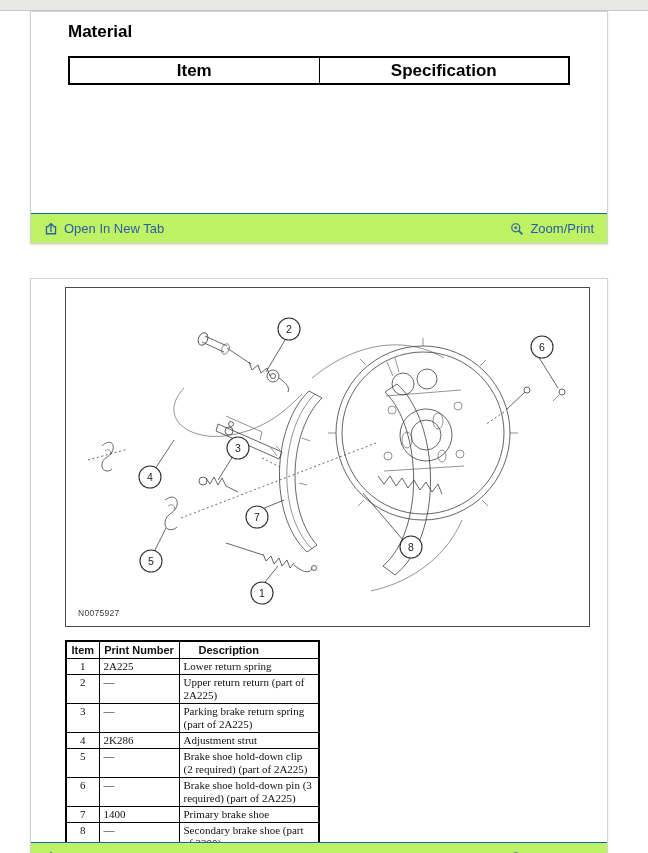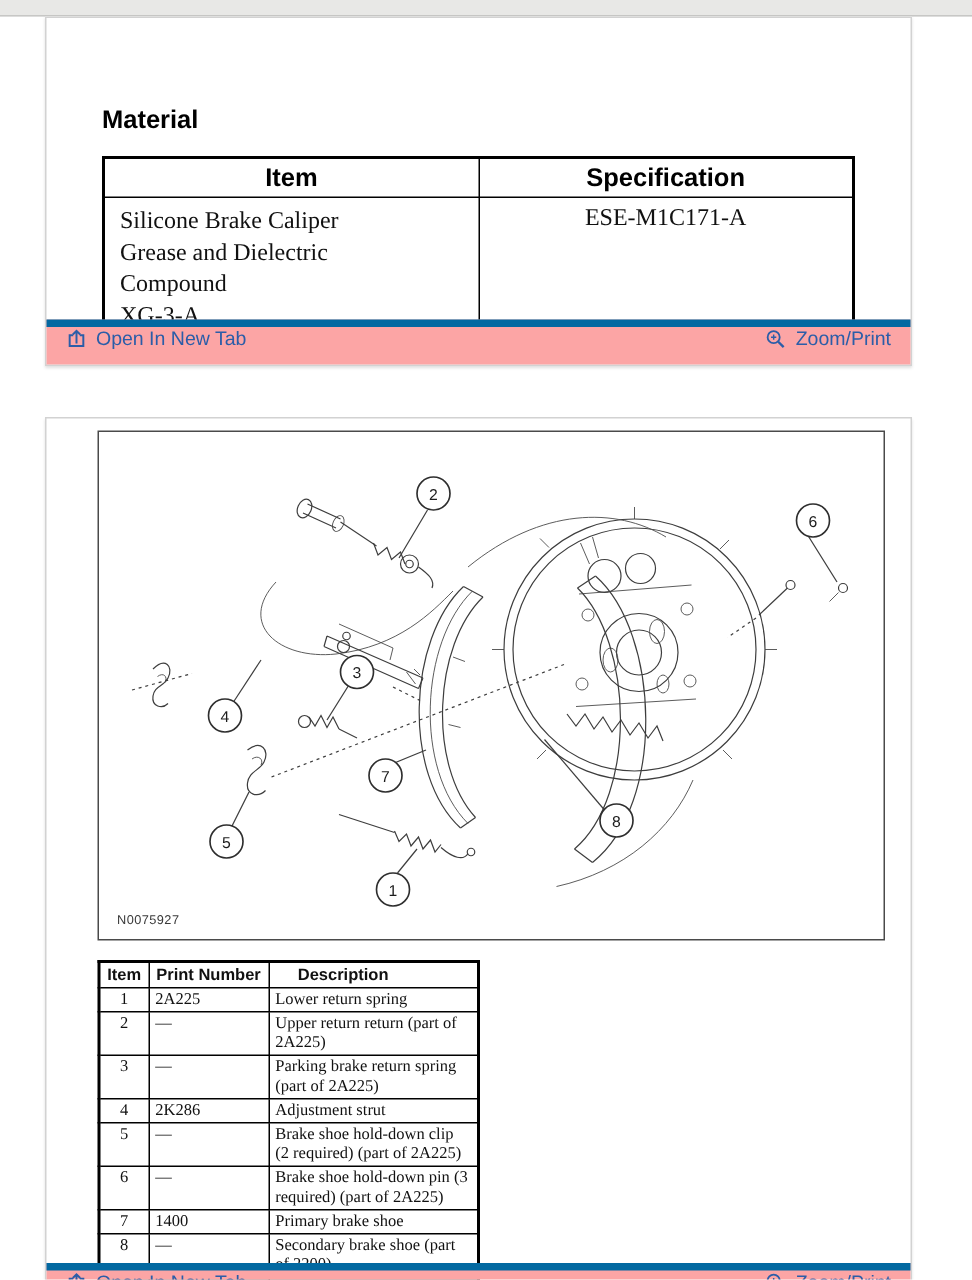--- a/index.html
+++ b/index.html
@@ -12,31 +12,31 @@
     background:#e8e8e6;border-bottom:1px solid #c7c7c5;
   }
   .card{
     position:absolute;left:30px;width:576px;background:#fff;
     border:1px solid #d2d2d2;box-shadow:0 1px 2px rgba(0,0,0,.13);
   }
   .card.material{top:11px;height:231px;}
   .card.figure{top:278px;height:593px;}
   .card-footer{
     position:absolute;left:0;right:0;bottom:0;height:30px;
-    background:#fca5a5;border-top:5px solid #0369a1;
-    display:flex;justify-content:space-between;align-items:flex-start;
+    background:#bef264;border-top:1px solid #0369a1;
+    display:flex;justify-content:space-between;align-items:center;
     padding:0 13px;box-sizing:border-box;
   }
   .footer-link{
     color:#2b5da8;font-size:13px;text-decoration:none;
     display:flex;align-items:center;gap:6px;cursor:pointer;
   }
   .footer-link svg{display:block;}
   
-  .material-body{padding:10px 37px 16px;margin-top:48px;}
+  .material-body{padding:10px 37px 16px;}
   .material-title{font-size:17px;font-weight:bold;color:#000;margin:0 0 14px;}
   table.mat{border-collapse:collapse;border:2px solid #000;width:502px;table-layout:fixed;}
   table.mat th,table.mat td{border:1px solid #000;}
   table.mat th{font-size:17px;font-weight:bold;height:25px;text-align:center;padding:0;}
   td.mat-item{
     width:248px;height:98px;vertical-align:top;text-align:left;
     font-family:"Liberation Serif",serif;font-size:16px;line-height:21px;
     padding:5px 10px;white-space:pre-line;color:#111;
   }
   td.mat-spec{
@@ -79,27 +79,20 @@
 <div class="top-strip"></div>
 
 <div class="card material">
   <div class="material-body">
     <h2 class="material-title">Material</h2>
     <table class="mat">
       <tbody>
           <tr>
         <th>Item</th>
         <th>Specification</th>
-      </tr>
-      <tr>
-        <td class="mat-item">Silicone Brake Caliper
-Grease and Dielectric
-Compound
-XG-3-A</td>
-        <td class="mat-spec">ESE-M1C171-A</td>
       </tr>
     </tbody>
       </table>
   </div>
   <div class="card-footer">
     <a class="footer-link">
       <svg width="14" height="14" viewBox="0 0 16 16">
         <path d="M5.5 5.2 H2.8 V13.4 H13.2 V5.2 H10.5" fill="none" stroke="#2b5da8" stroke-width="1.5"></path>
         <path d="M8 11.5 V2.2 M5.2 4.6 L8 1.8 L10.8 4.6" fill="none" stroke="#2b5da8" stroke-width="1.5"></path>
       </svg>

